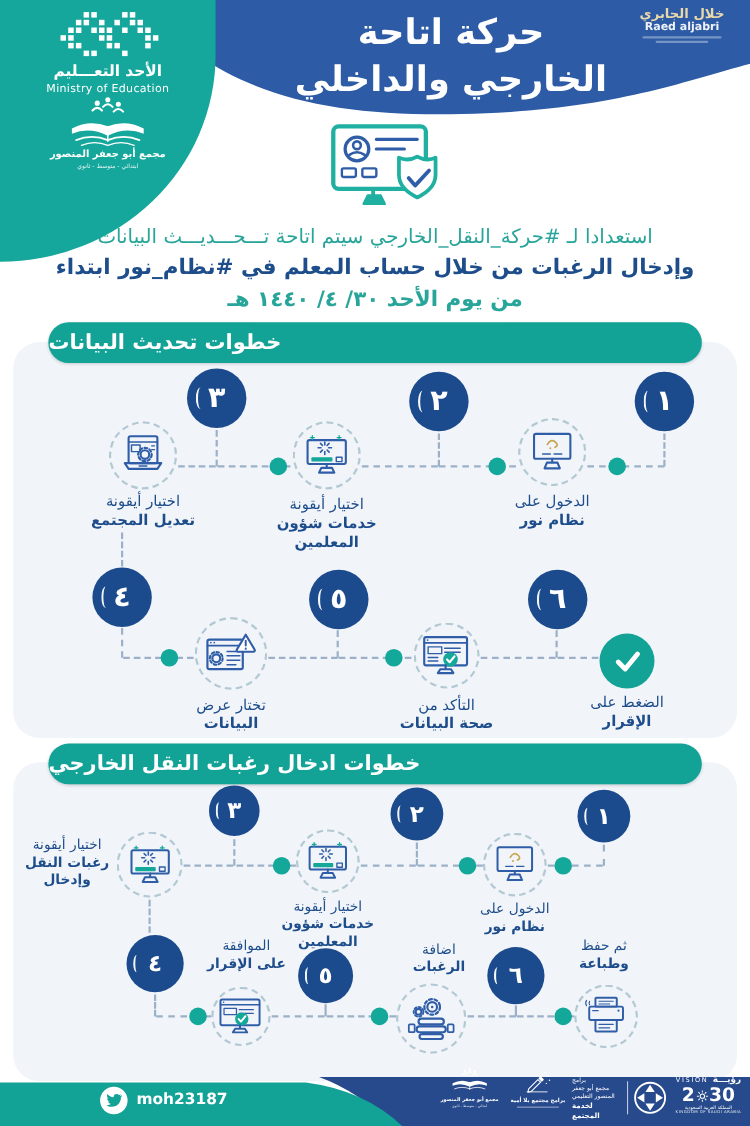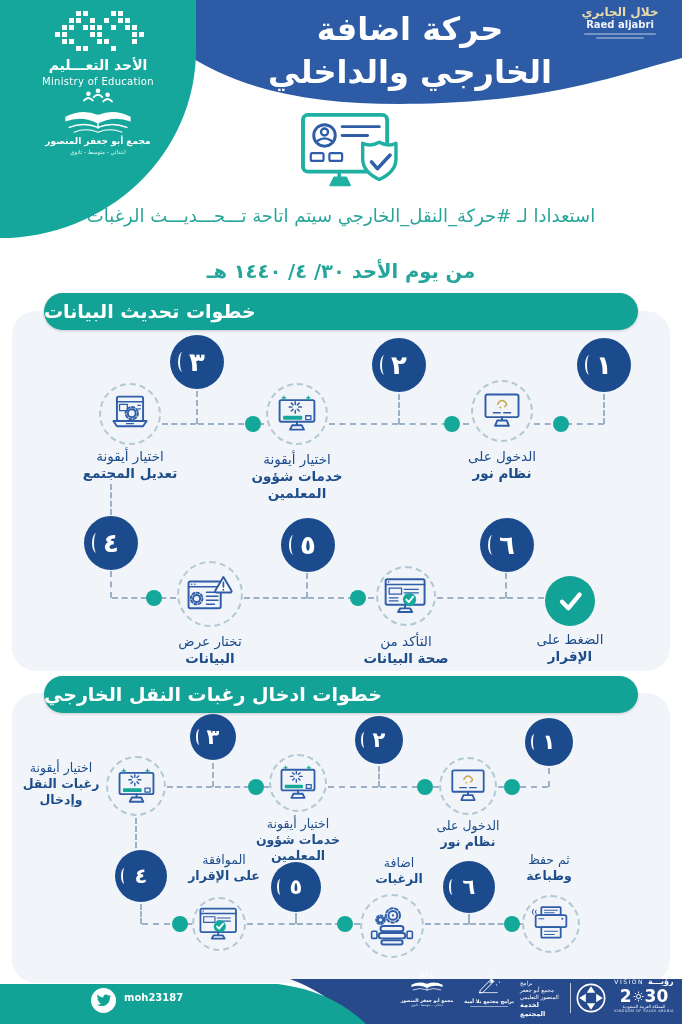--- a/index.html
+++ b/index.html
@@ -37,21 +37,21 @@
   .ring{border:2px dashed #b2c9d3;border-radius:50%;display:flex;align-items:center;justify-content:center}
   .solid-check{background:#12a296;border-radius:50%;display:flex;align-items:center;justify-content:center}
   .lbl{text-align:center;color:#1d4d8a;font-size:13.5px;line-height:1.26}
   .lbl.s2f{font-size:12.5px}
   .lbl .r{display:block;font-weight:400}
   .lbl .b{display:block;font-weight:700}
   .dash-h{border-top:2px dashed #9cb1c8;height:0}
   .dash-v{border-left:2px dashed #9cb1c8;width:0}
   .dot{width:16px;height:16px;border-radius:50%;background:#14a89b}
   
-  .tw-handle{font-size:10px;font-weight:700;color:#fff;direction:ltr}
+  .tw-handle{font-size:14px;font-weight:700;color:#fff;direction:ltr}
   .f-blk{color:#fff;text-align:center}
   .f-name{font-size:4.5px;font-weight:700;display:block}
   .f-lv{font-size:3.2px;opacity:.85;display:block}
   .f-lit{font-size:5px;font-weight:700;display:block}
   .litbar{height:1.5px;background:rgba(255,255,255,.5);margin:1.5px 8px 0}
   .prog{color:#fff;text-align:left;font-size:5.5px;line-height:1.3}
   .prog .b4{display:block;font-size:6.5px;font-weight:700}
   .prog span{display:block}
   .sep{width:1px;background:rgba(255,255,255,.7)}
   .vision{color:#fff;text-align:center;line-height:1.1}
@@ -64,21 +64,21 @@
 </style>
 </head>
 <body>
 
 <div class="stage">
 
   <svg class="abs" style="left:0;top:0;width:682px;height:112px" viewBox="0 0 682 112">
     <path d="M176 0 H682 V58 C622 74 560 98 442 103 C330 107.5 246 96 180 50 Z" fill="#2d5ba6"></path>
   </svg>
   <div class="abs title">
-    <span>حركة اضافة</span>
+    <span>حركة اتاحة</span>
     <span>الخارجي والداخلي</span>
   </div>
   <div class="abs wm">
     <span class="n1">خلال الجابري</span>
     <span class="n2">Raed aljabri</span>
     <div class="bar"></div>
     <div class="bar" style="margin:2px 32px 0"></div>
   </div>
 
   <div class="abs blob">
@@ -150,21 +150,22 @@
       <path d="M50 17 h38 M50 26 h26" stroke="#2f5da7" stroke-width="3"></path>
       <rect x="18" y="44" width="13" height="8" rx="1.5" stroke="#2f5da7" stroke-width="2.2"></rect>
       <rect x="37" y="44" width="13" height="8" rx="1.5" stroke="#2f5da7" stroke-width="2.2"></rect>
       <path d="M47 63 v6" stroke="#1fb0a1" stroke-width="3.5"></path>
       <path d="M38 77 h20 l-4 -8 h-12 z" fill="#1fb0a1" stroke="#1fb0a1" stroke-width="2"></path>
       <path d="M88 33 q-9 5 -17 1 l0 16 q0 13 17 21 q17 -8 17 -21 l0 -16 q-8 4 -17 -1 z" fill="#fff" stroke="#1fb0a1" stroke-width="3.5"></path>
       <path d="M80 53 l6 7 l13 -14" stroke="#2f5da7" stroke-width="3.5"></path>
     </g>
   </svg>
 
-  <div class="abs intro t1" style="top:204px">استعدادا لـ #حركة_النقل_الخارجي سيتم اتاحة تـــحـــديـــث الرغبات</div>
+  <div class="abs intro t1" style="top:204px">استعدادا لـ #حركة_النقل_الخارجي سيتم اتاحة تـــحـــديـــث البيانات</div>
+  <div class="abs intro t2" style="top:230px">وإدخال الرغبات من خلال حساب المعلم في #نظام_نور ابتداء</div>
   <div class="abs intro t3" style="top:259px">من يوم الأحد ٣٠/ ٤/ ١٤٤٠ هـ</div>
 
   <div class="abs banner" style="left:44px;top:293px;width:594px">خطوات تحديث البيانات</div>
   <div class="abs banner" style="left:44px;top:676px;width:594px">خطوات ادخال رغبات النقل الخارجي</div>
 
   <div class="abs dash-v" style="left:603px;top:394px;height:30px"></div>
   <div class="abs dash-h" style="left:534px;top:423px;width:70px"></div>
   <div class="abs dash-h" style="left:399px;top:423px;width:70px"></div>
   <div class="abs dash-v" style="left:398px;top:394px;height:30px"></div>
   <div class="abs dash-h" style="left:329px;top:423px;width:69px"></div>

